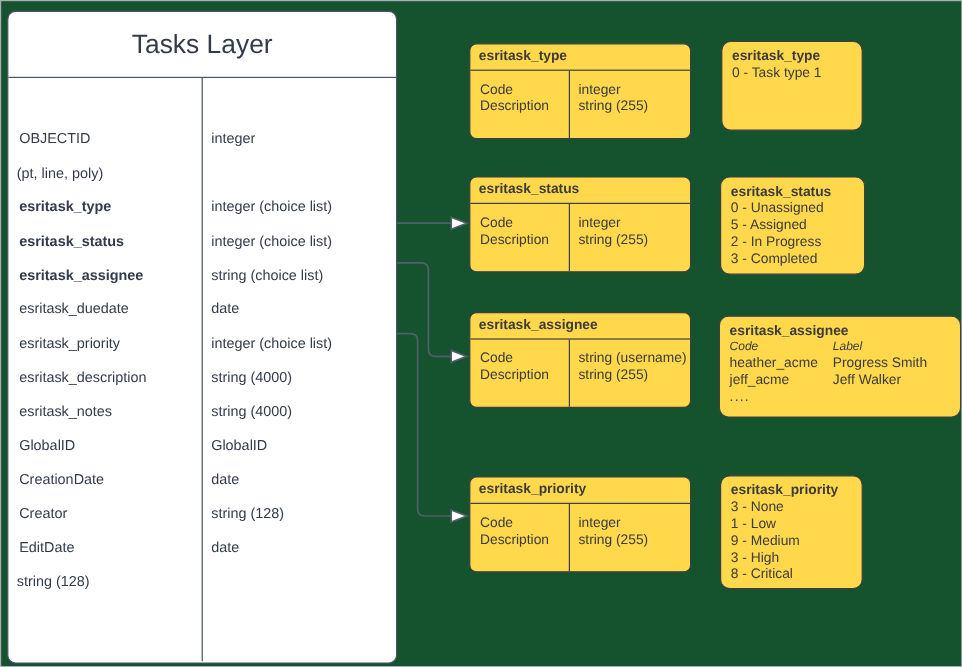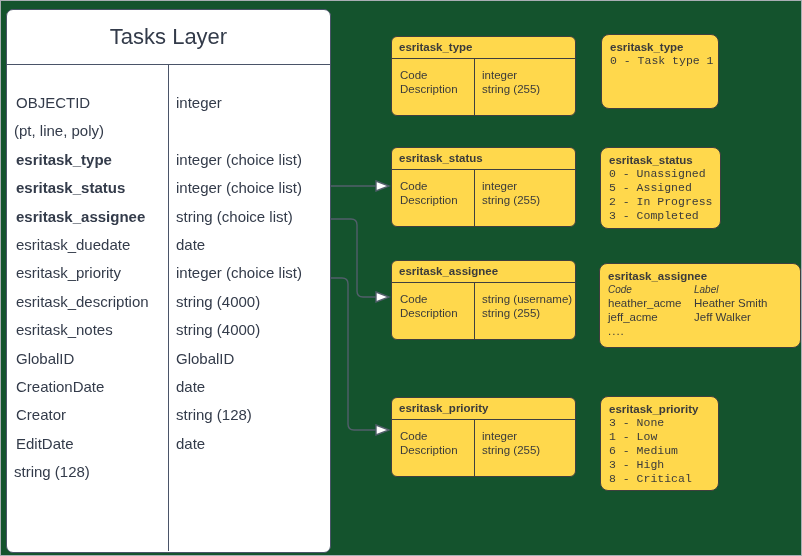--- a/index.html
+++ b/index.html
@@ -6,21 +6,21 @@
   .canvas{position:relative;width:802px;height:556px;background:#14532d;border:1px solid #a9aeb4;box-sizing:border-box;overflow:hidden;}
 
   
   .tasks-table{position:absolute;left:5px;top:8px;width:325px;height:544px;background:#fff;
     border:1.6px solid #4a5468;border-radius:7px;box-sizing:border-box;}
   .table-title{height:54px;display:flex;align-items:center;justify-content:center;
     font-size:22px;color:#333b4a;border-bottom:1.6px solid #4a5468;}
   .table-body{position:relative;height:calc(100% - 56px);}
   .col-divider{position:absolute;left:161px;top:0;bottom:0;width:1.3px;background:#4a5468;}
   .table-rows{padding-top:29px;}
-  .trow{height:28.4px;display:flex;align-items:flex-start;font-size:15px;color:#333b4a;}
+  .trow{height:28.4px;display:flex;align-items:flex-end;font-size:12px;color:#333b4a;}
   .fname{width:162px;padding-left:9px;box-sizing:border-box;white-space:nowrap;}
   .fname.bold{font-weight:bold;}
   .ftype{padding-left:7px;white-space:nowrap;}
 
   
   .connectors{position:absolute;left:0;top:0;pointer-events:none;}
 
   
   .detail-box{position:absolute;width:185px;height:80px;background:#ffd84c;
     border:1.6px solid #3f3f3f;border-radius:6px;box-sizing:border-box;color:#3b3b3b;}
@@ -33,21 +33,21 @@
   .db-col.types{padding-left:8px;}
   .db-type{left:390px;top:35px;}
   .db-status{left:390px;top:146px;}
   .db-assignee{left:390px;top:259px;}
   .db-priority{left:390px;top:396px;}
 
   
   .list-box{position:absolute;background:#ffd84c;border:1.6px solid #3f3f3f;border-radius:8px;
     box-sizing:border-box;font-size:11.5px;color:#3b3b3b;padding:5px 4px 0 8px;}
   .lb-title{font-weight:bold;line-height:14px;white-space:nowrap;}
-  .lb-item{line-height:14px;white-space:nowrap;font-family:Liberation Mono, monospace;}
+  .lb-item{line-height:14px;white-space:nowrap;}
   .lb-type{left:600px;top:33px;width:118px;height:75px;}
   .lb-status{left:599px;top:146px;width:121px;height:82px;}
   .lb-assignee{left:598px;top:262px;width:202px;height:85px;}
   .lb-priority{left:599px;top:395px;width:119px;height:95px;}
   .lb-grid{display:grid;grid-template-columns:86px auto;}
   .lb-colhead{font-style:italic;font-size:10px;line-height:13px;}
   .lb-cell{line-height:14px;white-space:nowrap;}
   .lb-ellipsis{line-height:14px;letter-spacing:1px;}
 </style>
 </head>
@@ -199,29 +199,29 @@
     <div class="lb-item">2 - In Progress</div>
     <div class="lb-item">3 - Completed</div>
   </div>
 
   <div class="list-box lb-assignee">
     <div class="lb-title">esritask_assignee</div>
     <div class="lb-grid">
       <div class="lb-colhead">Code</div>
       <div class="lb-colhead">Label</div>
       <div class="lb-cell">heather_acme</div>
-      <div class="lb-cell">Heather Smith</div>
+      <div class="lb-cell">Progress Smith</div>
       <div class="lb-cell">jeff_acme</div>
       <div class="lb-cell">Jeff Walker</div>
     </div>
     <div class="lb-ellipsis">....</div>
   </div>
 
   <div class="list-box lb-priority">
     <div class="lb-title">esritask_priority</div>
     <div class="lb-item">3 - None</div>
     <div class="lb-item">1 - Low</div>
-    <div class="lb-item">6 - Medium</div>
+    <div class="lb-item">9 - Medium</div>
     <div class="lb-item">3 - High</div>
     <div class="lb-item">8 - Critical</div>
   </div>
 
 </div>
 
 </body></html>

